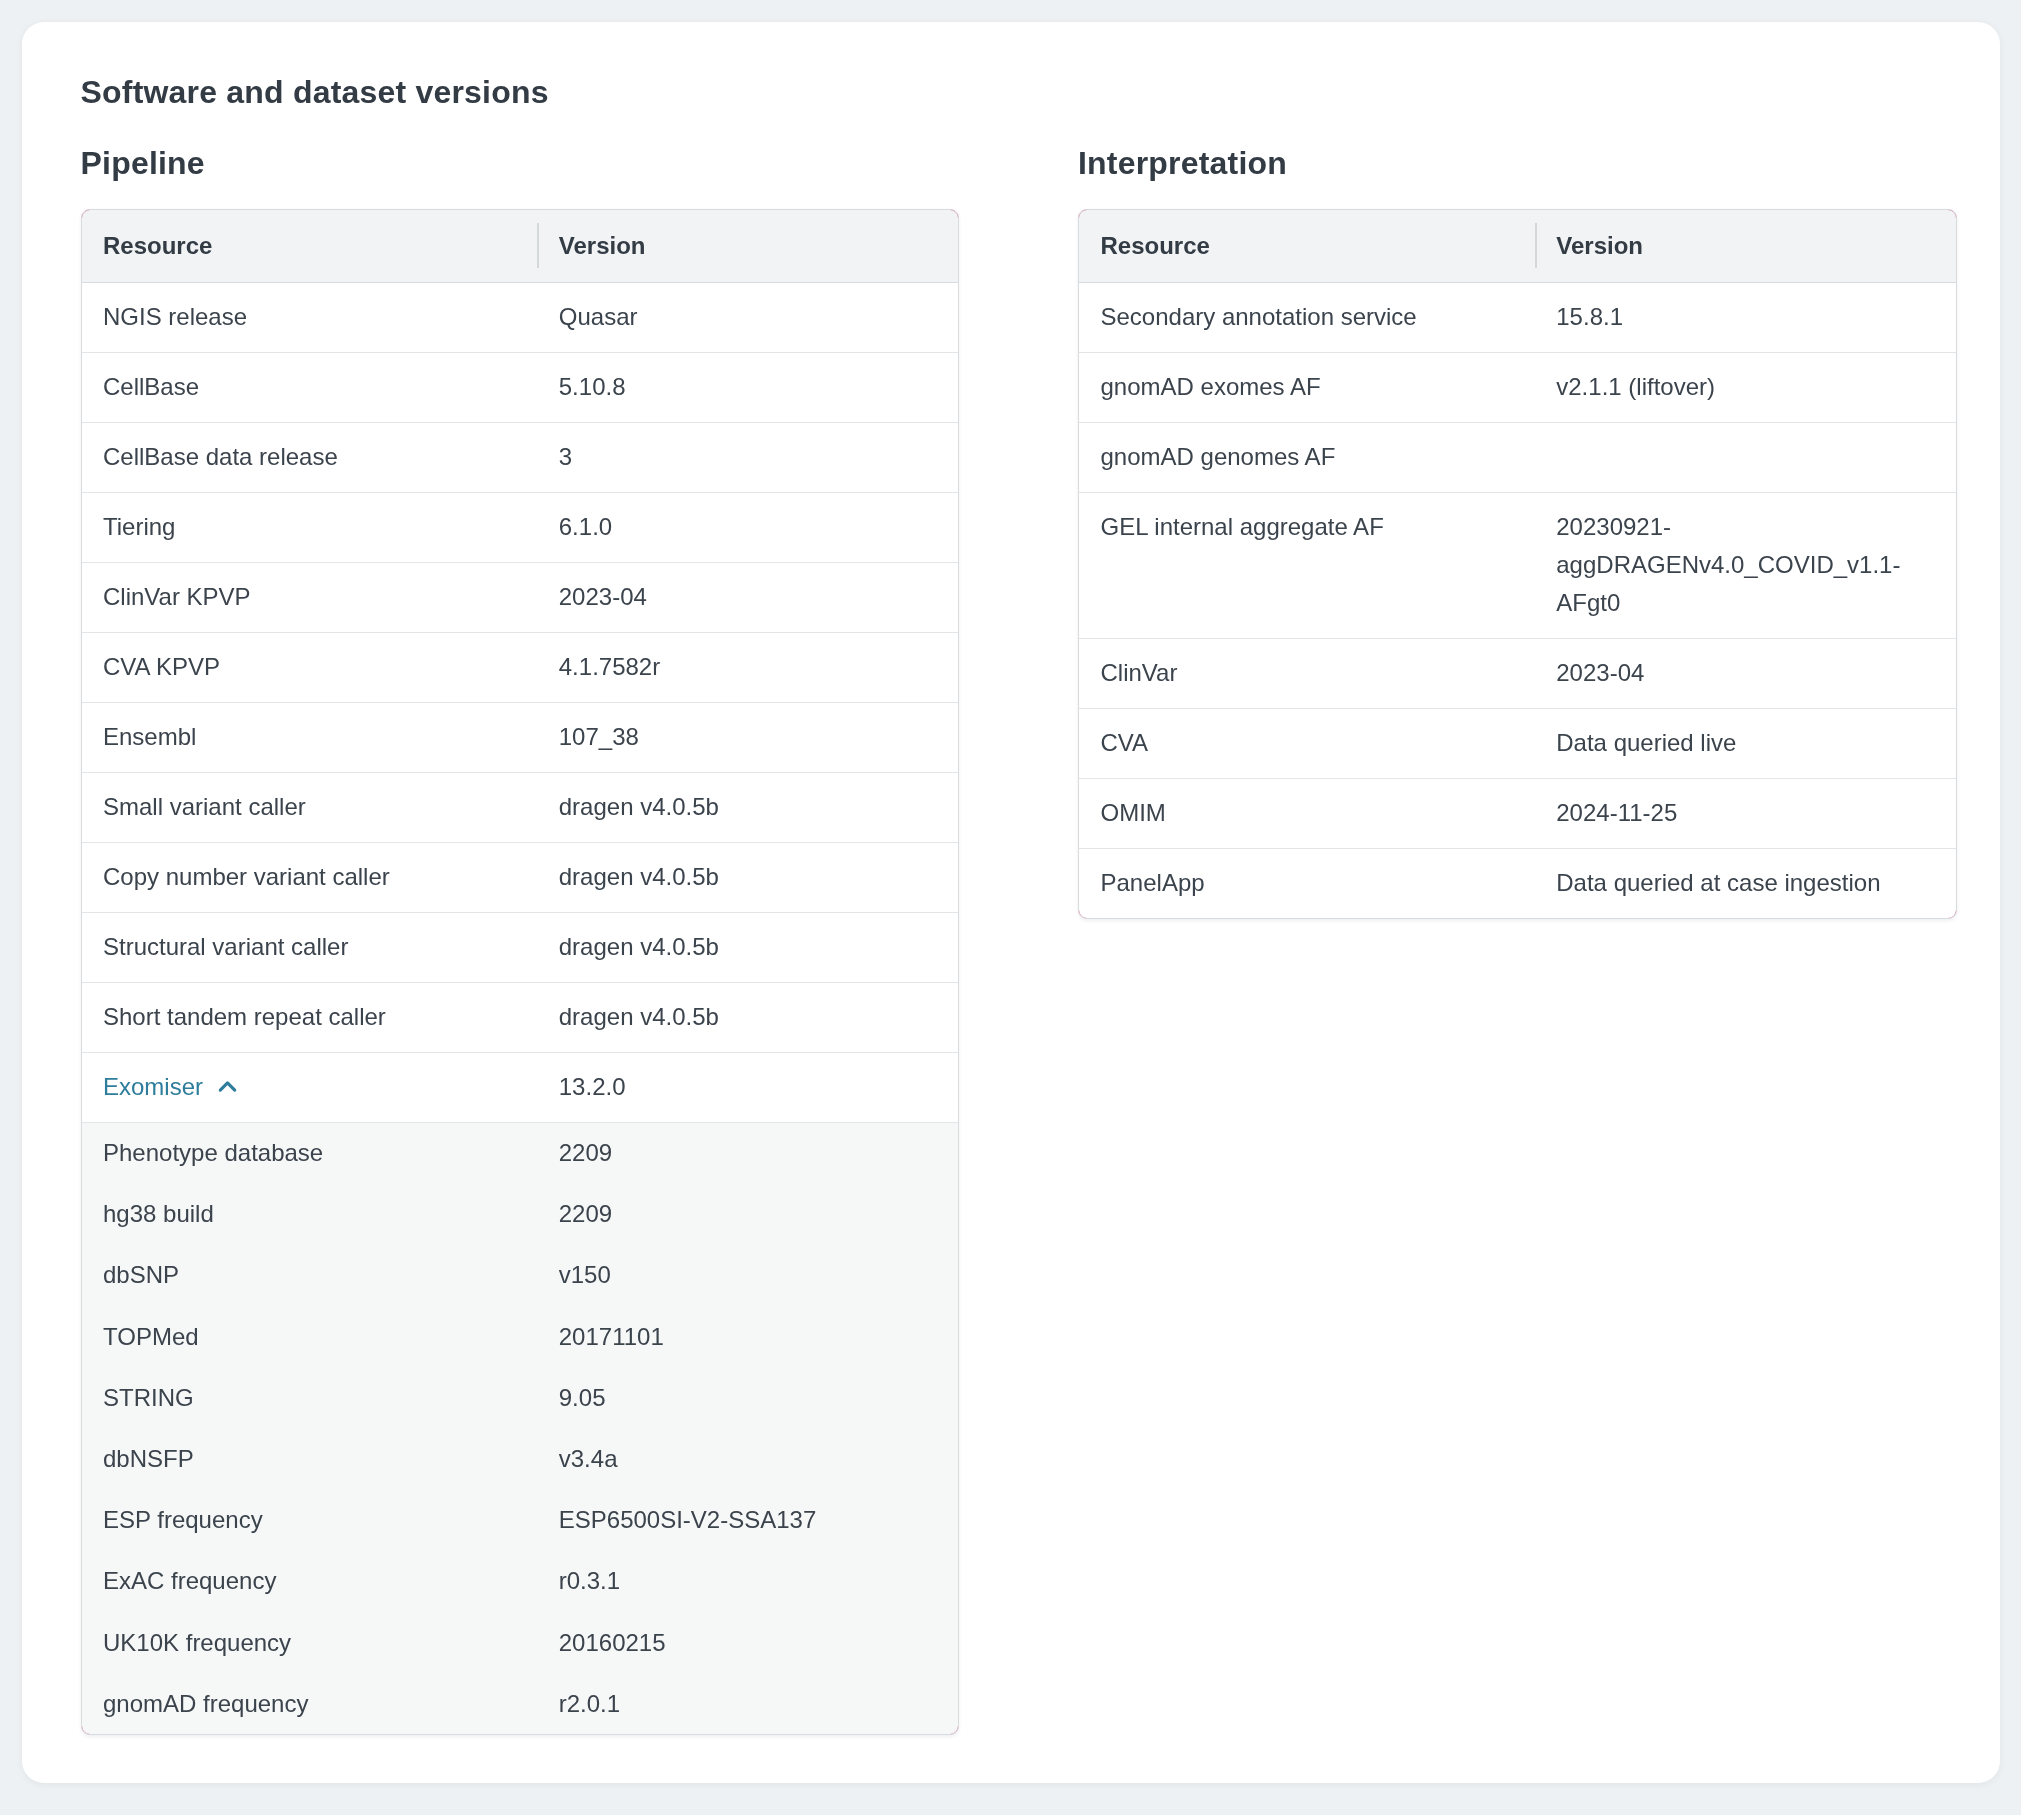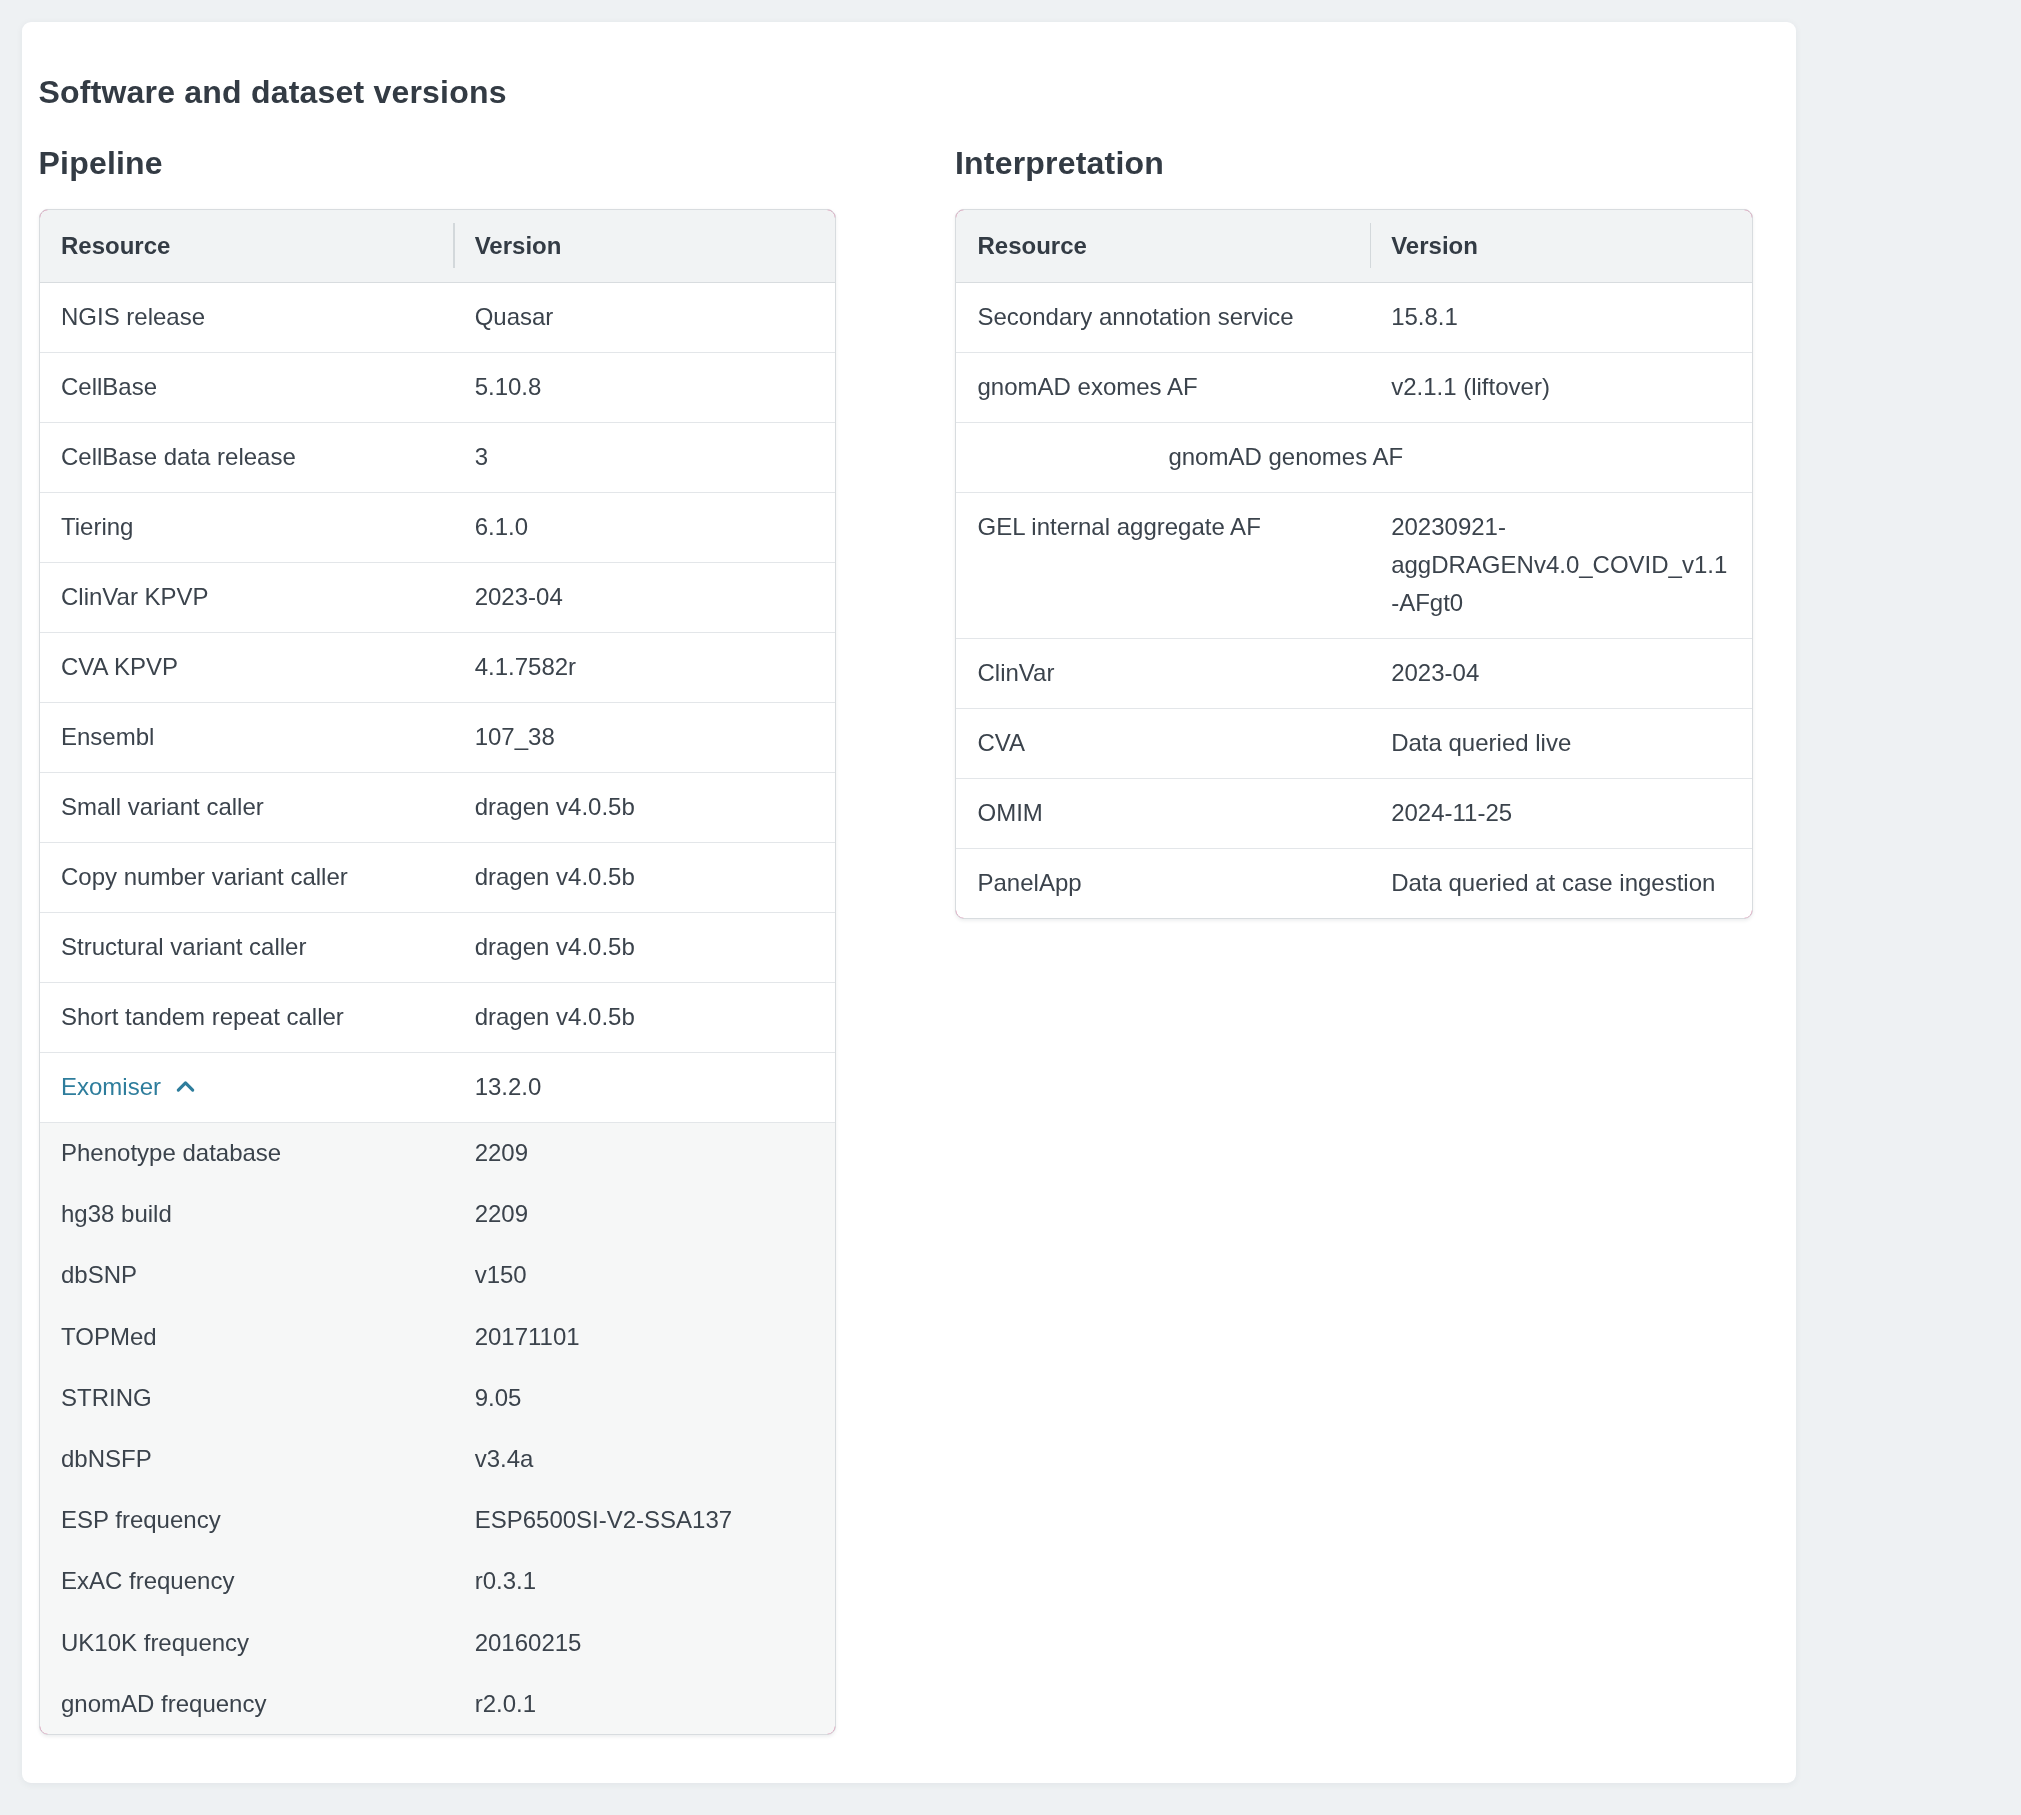--- a/index.html
+++ b/index.html
@@ -12,27 +12,27 @@
     background: #eef1f3;
     font-family: "Liberation Sans", sans-serif;
     color: #3b434c;
     overflow: hidden;
     position: relative;
   }
   .card {
     position: absolute;
     left: 21.5px;
     top: 21.5px;
-    width: 1774px;
+    width: 1978px;
     height: 1761px;
     background: #ffffff;
-    border-radius: 9px;
+    border-radius: 22px;
     box-shadow: 0 1.8px 7.2px rgba(40, 50, 60, 0.06);
     box-sizing: border-box;
-    padding: 52px 43px 43px 17px;
+    padding: 52px 43px 43px 59px;
   }
   .page-title {
     font-size: 32px;
     font-weight: 700;
     color: #333b44;
     margin: 0 0 34px 0;
     letter-spacing: 0.2px;
   }
   .columns {
     display: flex;
@@ -77,21 +77,20 @@
     position: absolute;
     left: 0;
     top: 13.4px;
     bottom: 13.4px;
     width: 1.8px;
     background: #d3d8db;
   }
   .tbody .tr {
     display: flex;
     background: #ffffff;
-    justify-content: center;
   }
   .tbody .tr + .tr { border-top: 0.9px solid #e3e6e9; }
   .tbody .tr.sub { background: #f6f7f7; }
   .tbody .tr.sub + .tr.sub { border-top: none; }
   .td {
     box-sizing: border-box;
     padding: 15px 21.5px 16px 21.5px;
     line-height: 38px;
     overflow-wrap: break-word;
     word-break: break-word;

